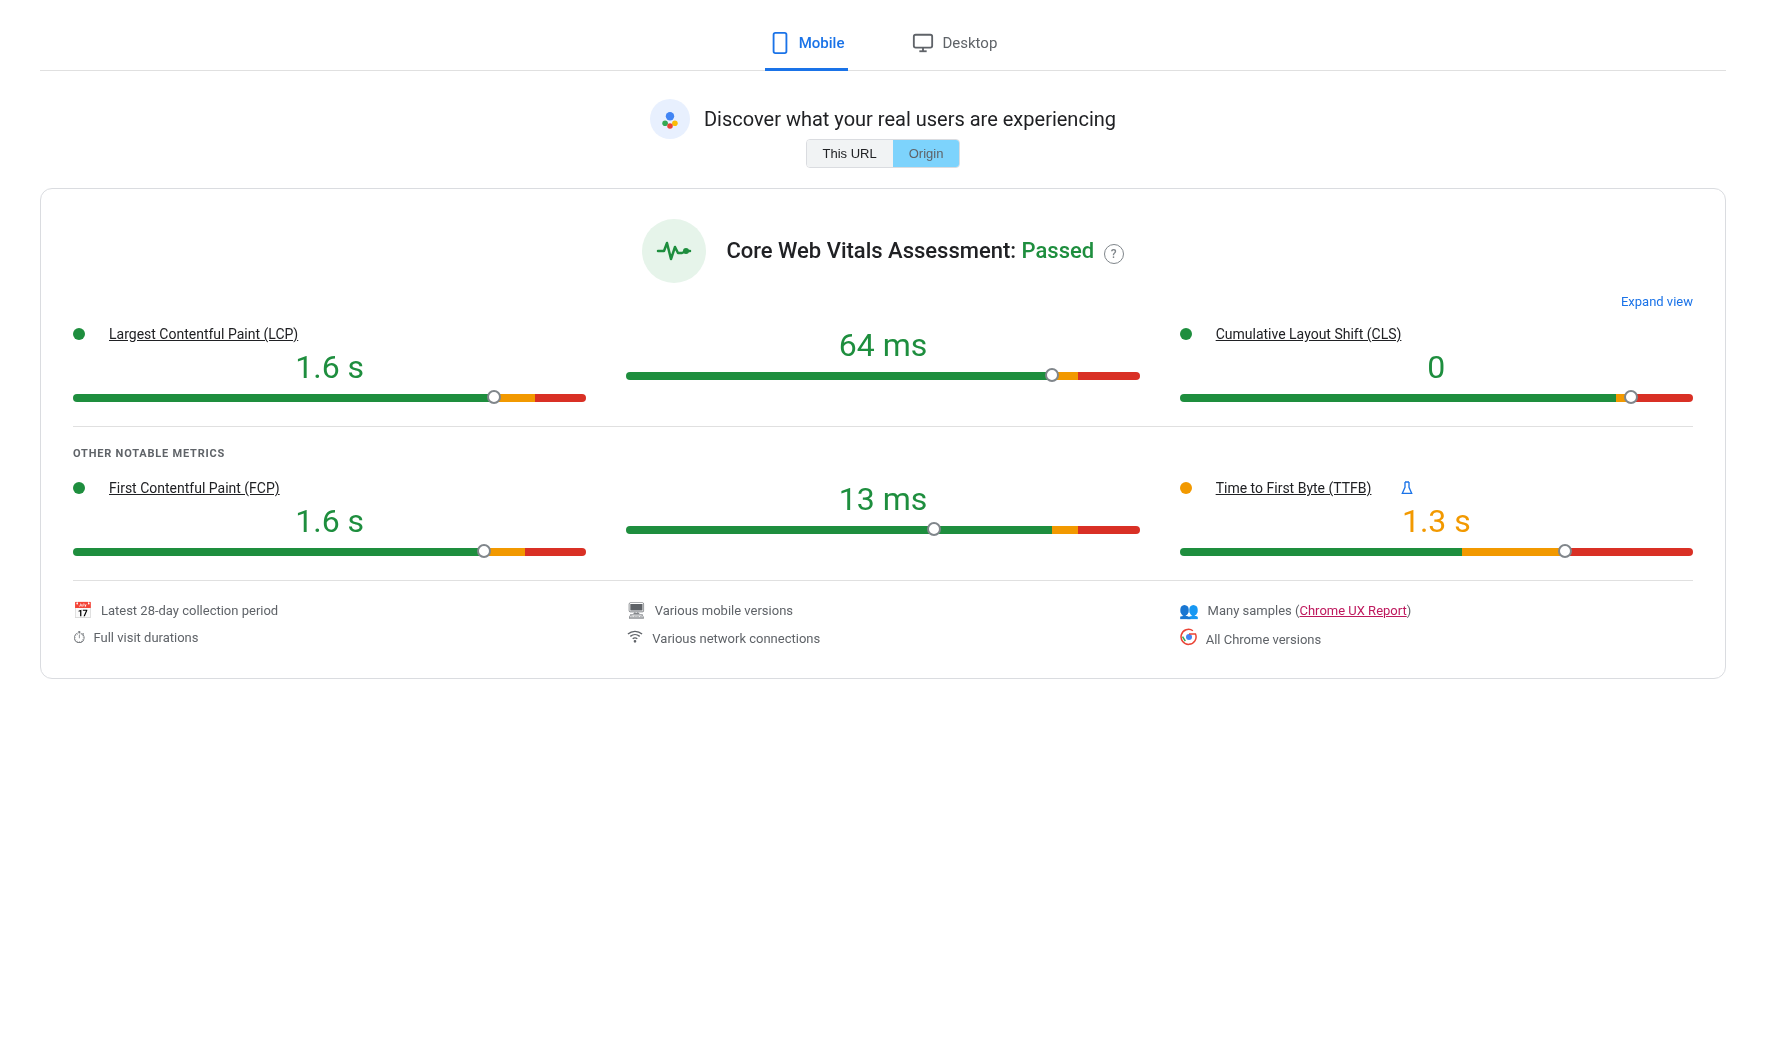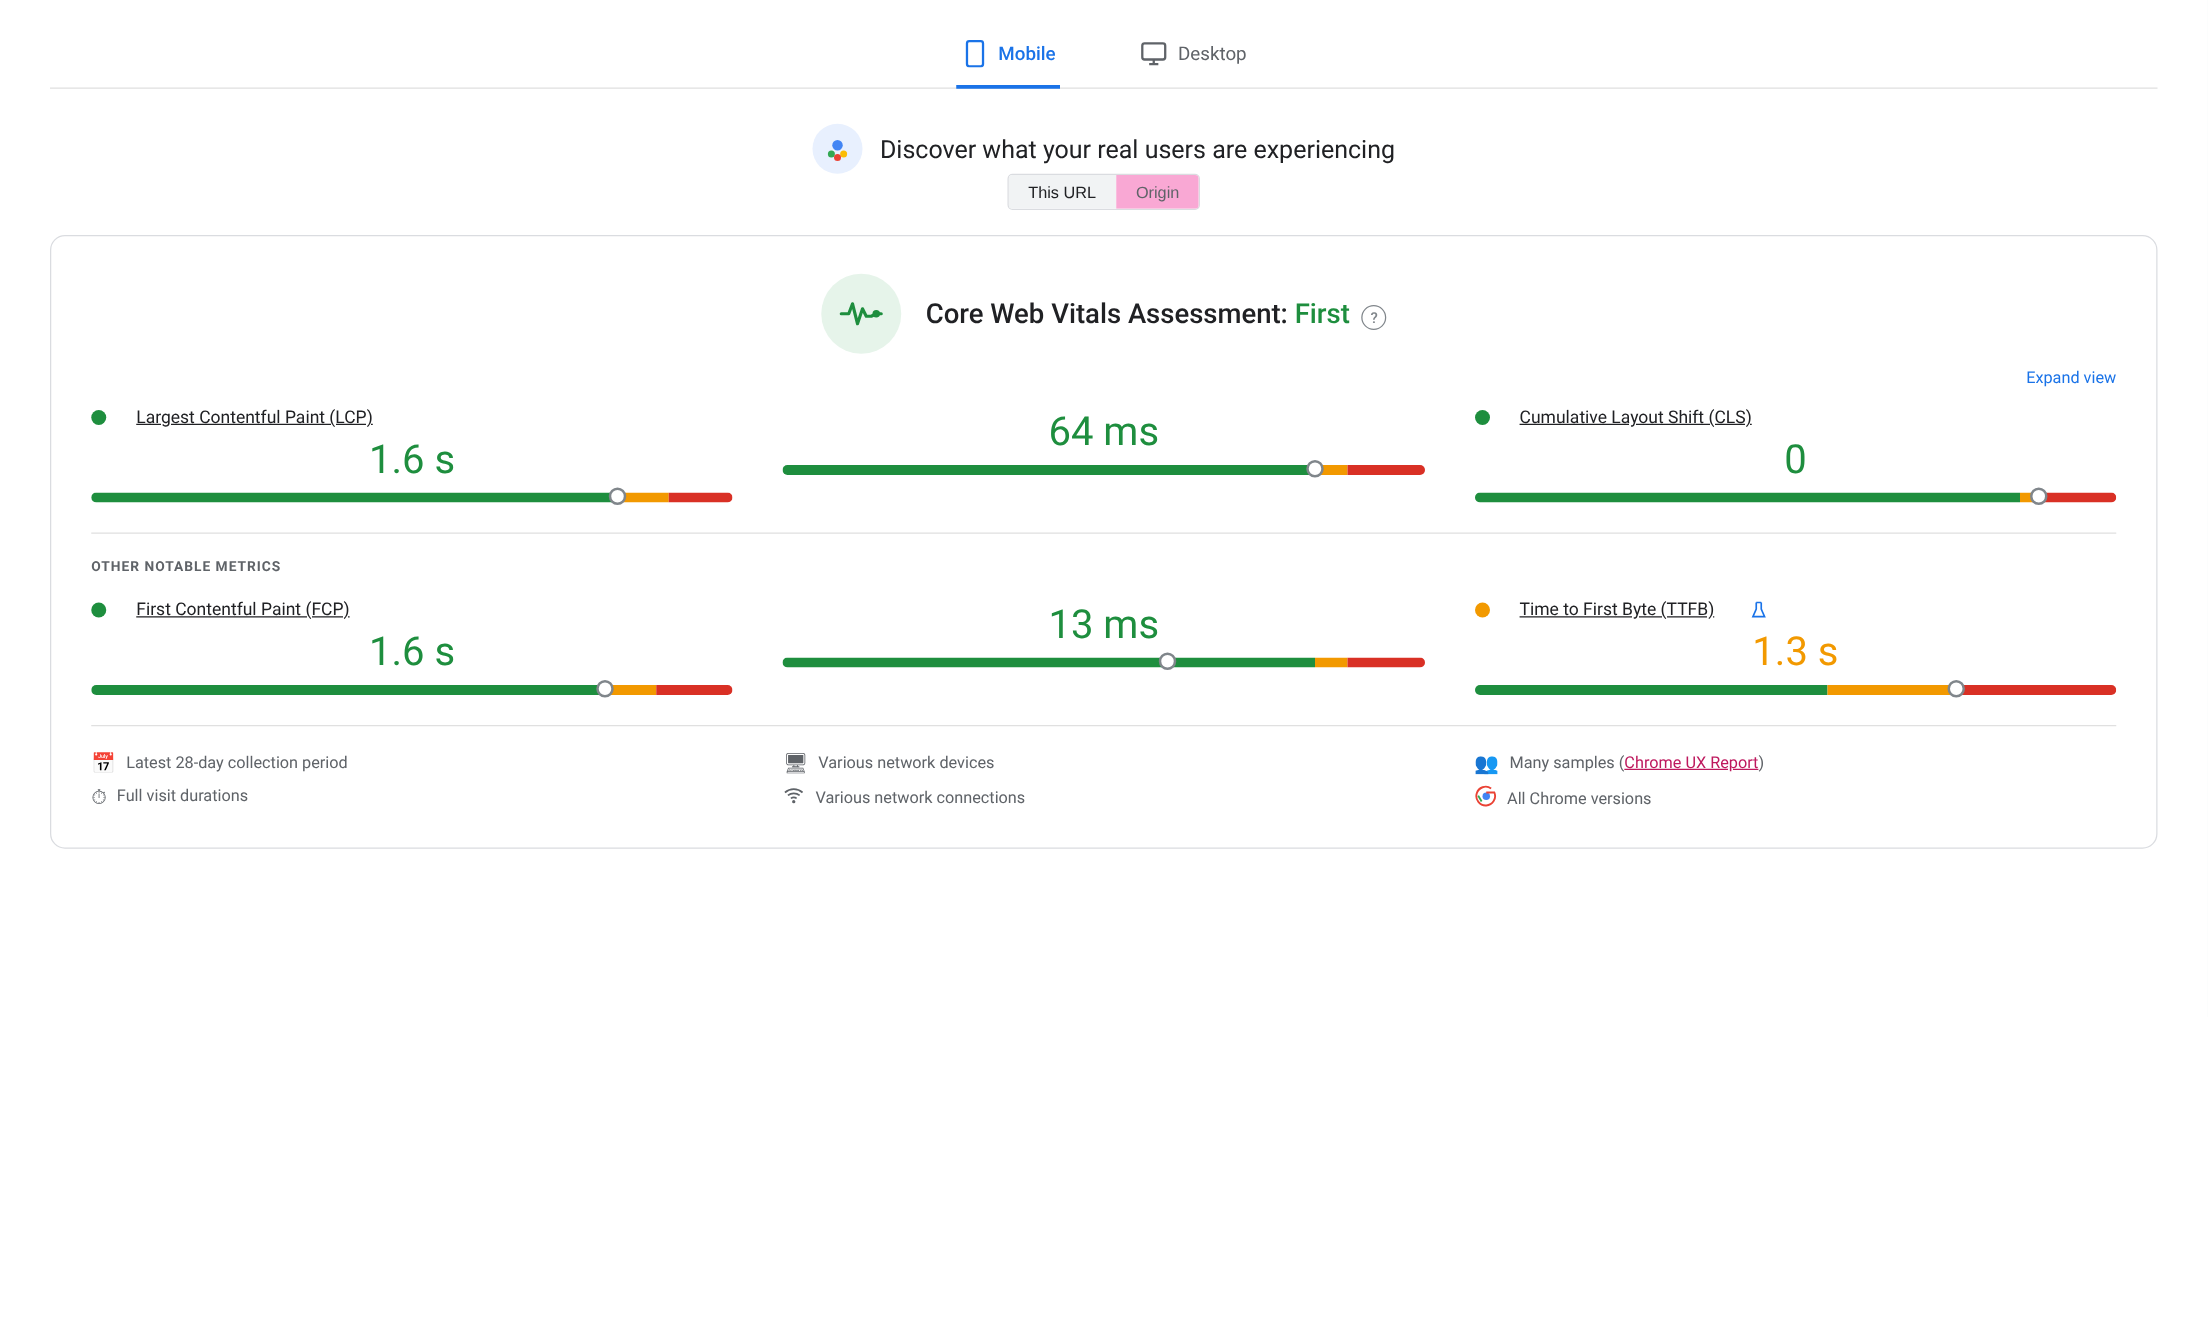--- a/index.html
+++ b/index.html
@@ -90,21 +90,21 @@
       border: 1px solid #dadce0;
       border-radius: 4px;
       overflow: hidden;
     }
 
     .url-origin-toggle button {
       padding: 6px 16px;
       font-size: 13px;
       border: none;
       cursor: pointer;
-      background: #f9a8d4;
+      background: #7dd3fc;
       color: #5f6368;
     }
 
     .url-origin-toggle button.active {
       background: #f1f3f4;
       color: #202124;
       font-weight: 500;
     }
 
     
@@ -361,21 +361,21 @@
     <div class="cwv-header">
       <div class="cwv-icon-circle">
         <svg width="36" height="36" viewBox="0 0 36 36">
           <polyline points="2,18 8,18 11,10 15,26 19,14 22,20 26,20 30,18 34,18" fill="none" stroke="#1e8e3e" stroke-width="2.5" stroke-linecap="round" stroke-linejoin="round"></polyline>
           <circle cx="30" cy="18" r="3" fill="#1e8e3e"></circle>
         </svg>
       </div>
       <div>
         <span class="cwv-title">
           <span>Core Web Vitals Assessment:</span>
-          <span class="passed">First</span>
+          <span class="passed">Passed</span>
           <span class="help-icon">?</span>
         </span>
       </div>
     </div>
 
     <div class="expand-view">
       <a>Expand view</a>
     </div>
 
     <div class="metrics-grid">
@@ -490,21 +490,21 @@
           <span>Latest 28-day collection period</span>
         </div>
         <div class="footer-item" style="margin-top:8px">
           <span class="footer-icon">⏱</span>
           <span>Full visit durations</span>
         </div>
       </div>
       <div>
         <div class="footer-item">
           <span class="footer-icon">🖥</span>
-          <span>Various network devices</span>
+          <span>Various mobile versions</span>
         </div>
         <div class="footer-item" style="margin-top:8px">
           <span class="footer-icon">
             <svg width="18" height="16" viewBox="0 0 24 24" fill="none" stroke="#5f6368" stroke-width="2">
               <path d="M5 12.55a11 11 0 0 1 14.08 0"></path>
                 <path d="M1.42 9a16 16 0 0 1 21.16 0"></path>
                 <path d="M8.53 16.11a6 6 0 0 1 6.95 0"></path>
                 <circle cx="12" cy="20" r="1" fill="#5f6368"></circle>
             </svg>
           </span>

